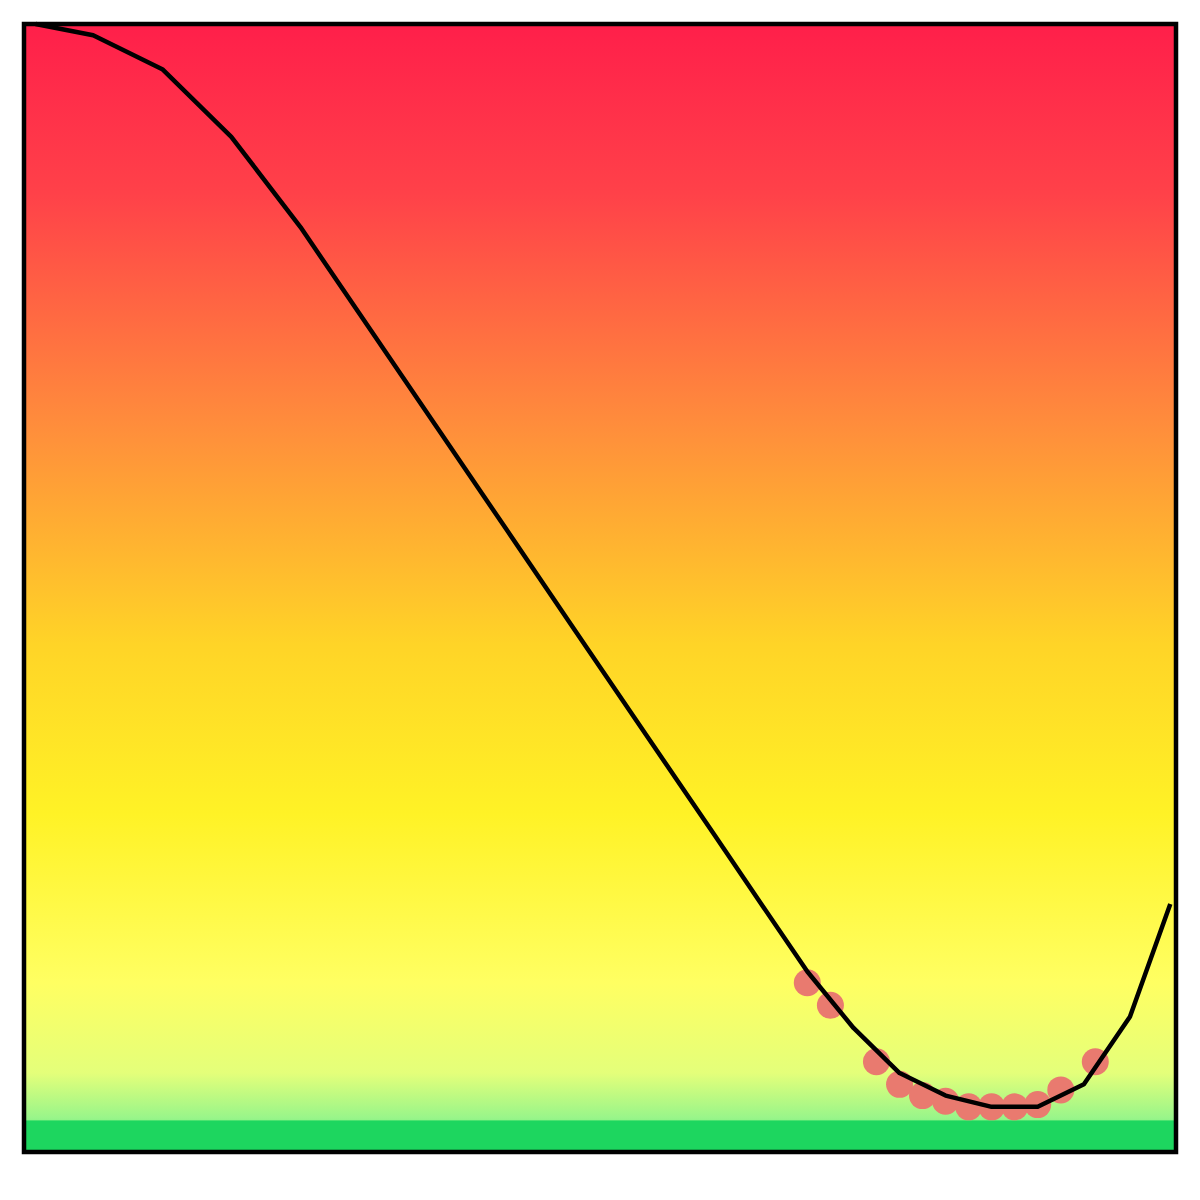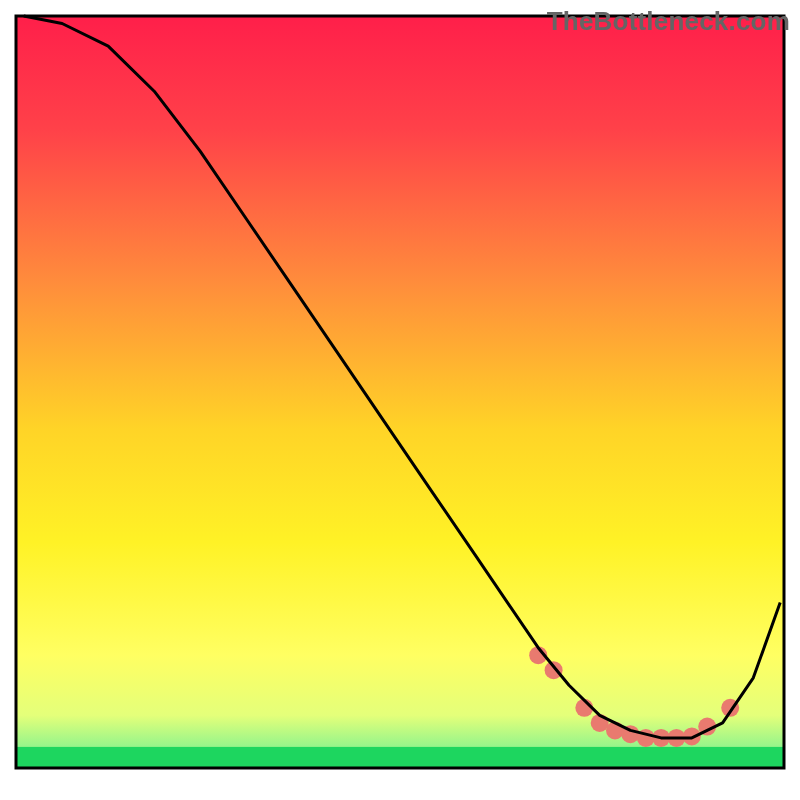--- a/index.html
+++ b/index.html
@@ -31,21 +31,20 @@
     position: absolute;
     top: 0;
     left: 0;
   }
 </style>
 </head>
 <body>
 
 <div class="stage">
 
-  <div class="watermark">TheBottleneck.com</div>
 
   <svg id="chart-svg" width="800" height="800" viewBox="0 0 800 800" xmlns="http://www.w3.org/2000/svg">
     <defs>
       <linearGradient id="bg-grad" x1="0" y1="0" x2="0" y2="1">
           <stop offset="0%" stop-color="#ff1f4a"></stop>
           <stop offset="15%" stop-color="#ff4149"></stop>
           <stop offset="35%" stop-color="#ff8b3c"></stop>
           <stop offset="55%" stop-color="#ffd427"></stop>
           <stop offset="70%" stop-color="#fff226"></stop>
           <stop offset="85%" stop-color="#ffff62"></stop>

